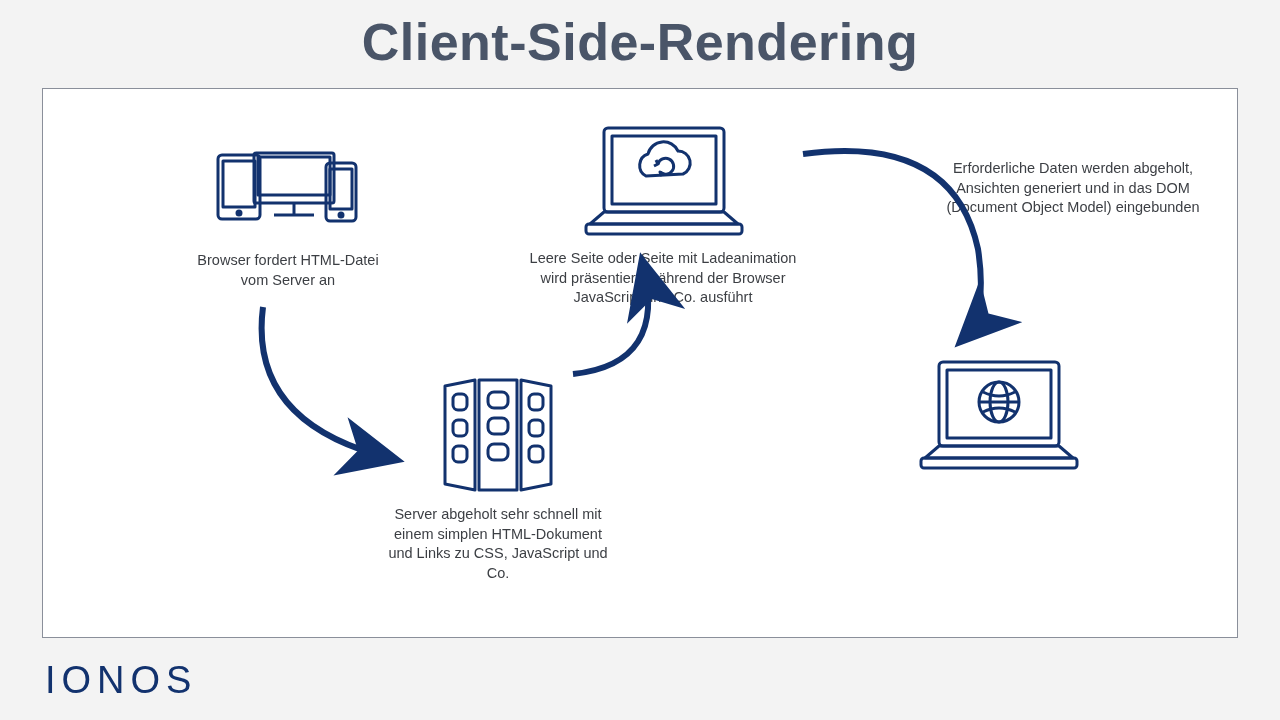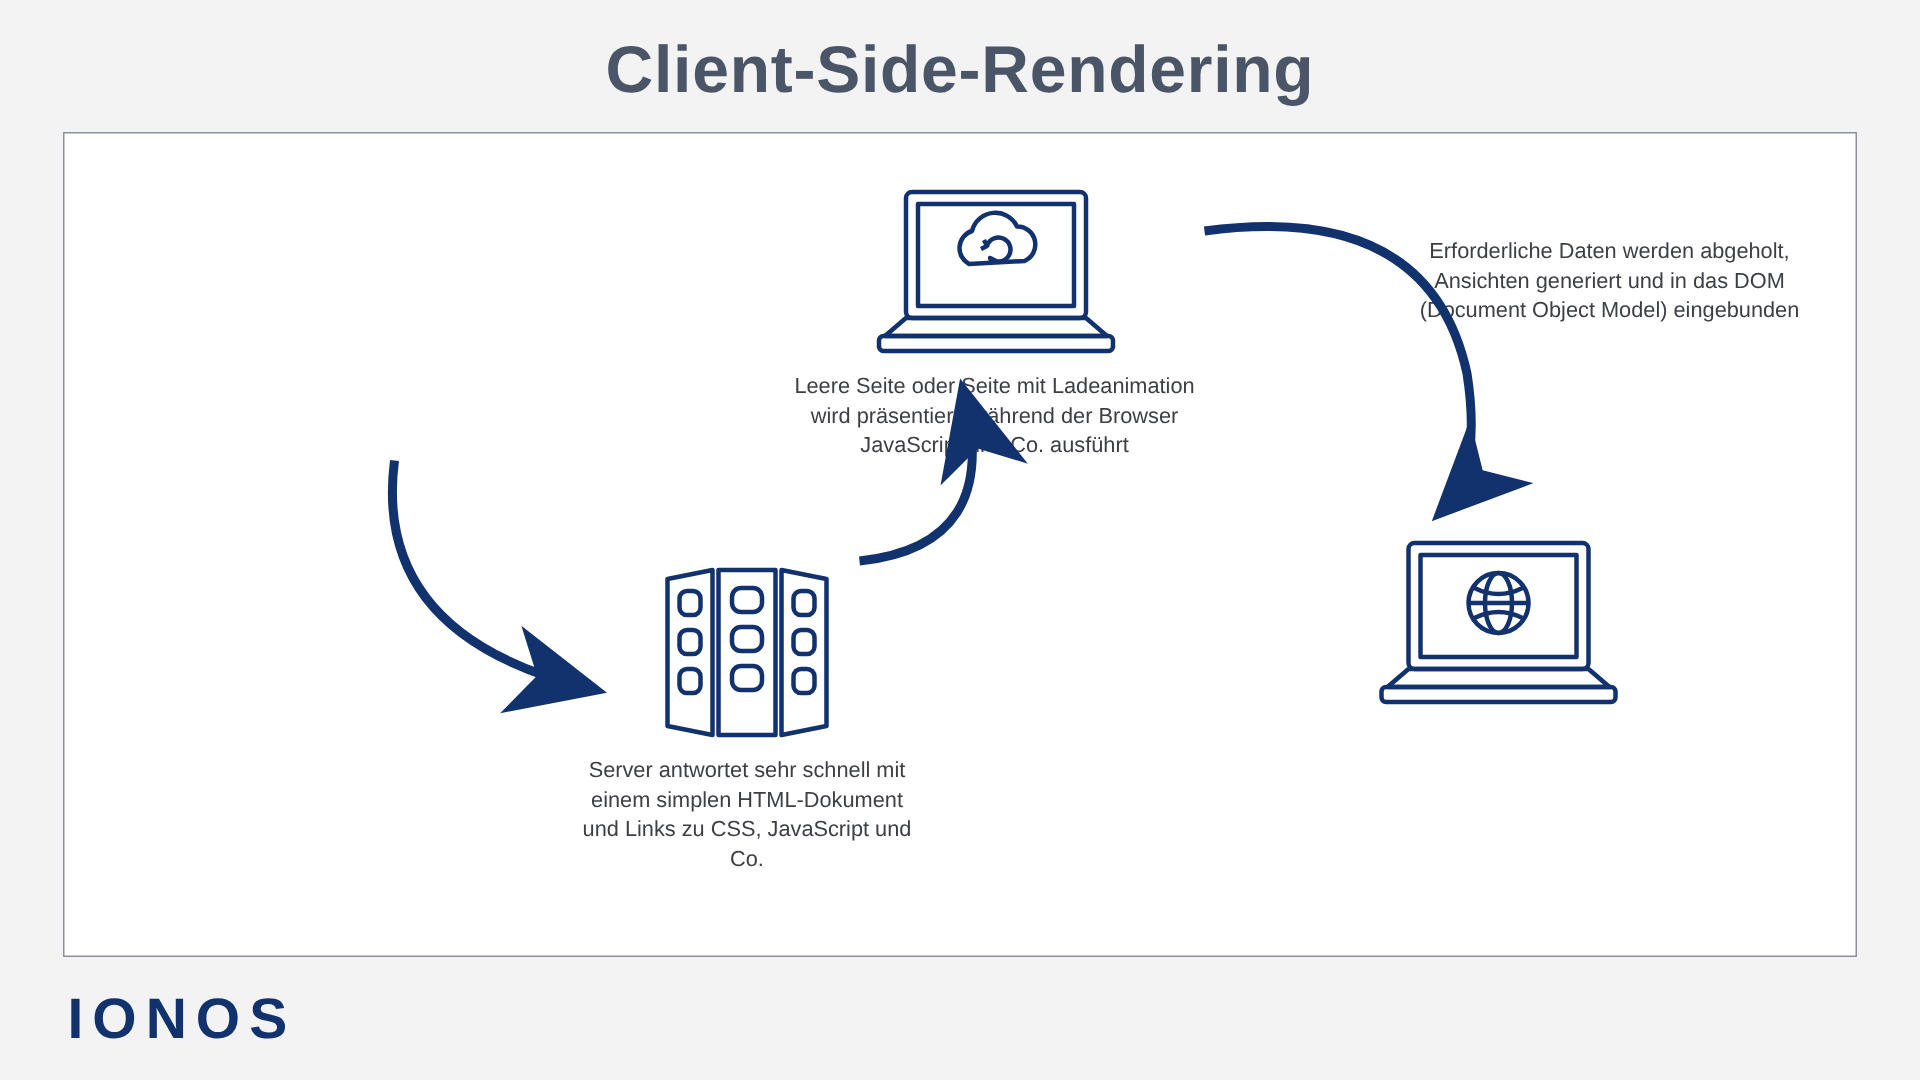--- a/index.html
+++ b/index.html
@@ -6,24 +6,24 @@
   body {
     width: 1280px;
     height: 720px;
     background: #f3f3f3;
     font-family: "Segoe UI", Arial, sans-serif;
     position: relative;
     overflow: hidden;
   }
   .title {
     text-align: center;
-    font-size: 44px;
+    font-size: 52px;
     font-weight: 700;
     color: #4a5568;
-    padding-top: 22px;
+    padding-top: 12px;
     letter-spacing: 0.5px;
   }
   .frame {
     position: absolute;
     left: 42px;
     top: 88px;
     width: 1196px;
     height: 550px;
     background: #fff;
     border: 1px solid #8a8f9a;
@@ -36,32 +36,54 @@
     line-height: 1.35;
   }
   .icon-slot { display:flex; align-items:center; justify-content:center; }
   .logo {
     position: absolute;
     left: 45px;
     bottom: 18px;
     font-size: 38px;
     letter-spacing: 6px;
     color: #12326e;
-    font-weight: 700;
+    font-weight: 400;
     font-family: Arial, sans-serif;
     margin-top: 27px;
   }
 </style>
 </head>
 <body>
 
 <h1 class="title">Client-Side-Rendering</h1>
 
 <div class="frame">
 
+  <div class="node" style="left:125px; top:50px; width:240px;">
+    <div class="icon-slot" style="height:108px;">
+      <svg width="160" height="100" viewBox="0 0 160 100">
+        <g fill="none" stroke="#12326e" stroke-width="3" stroke-linejoin="round">
+
+          <rect x="46" y="10" width="80" height="50" rx="2"></rect>
+          <rect x="50" y="14" width="72" height="38"></rect>
+          <line x1="86" y1="60" x2="86" y2="72"></line>
+          <line x1="66" y1="72" x2="106" y2="72"></line>
+
+          <rect x="10" y="12" width="42" height="64" rx="4"></rect>
+          <rect x="15" y="18" width="32" height="46"></rect>
+          <circle cx="31" cy="70" r="2" fill="#12326e"></circle>
+
+          <rect x="118" y="20" width="30" height="58" rx="4"></rect>
+          <rect x="122" y="26" width="22" height="40"></rect>
+          <circle cx="133" cy="72" r="2" fill="#12326e"></circle>
+        </g>
+      </svg>
+    </div>
+    <div style="padding:4px 22px 0;">Browser fordert HTML-Datei vom Server an</div>
+  </div>
 
   <div class="node" style="left:330px; top:280px; width:250px;">
     <div class="icon-slot" style="height:130px;">
       <svg width="130" height="125" viewBox="0 0 130 125">
         <g fill="none" stroke="#12326e" stroke-width="3" stroke-linejoin="round">
           <path d="M12 14 L42 8 L42 118 L12 112 Z"></path>
           <path d="M46 8 L84 8 L84 118 L46 118 Z"></path>
           <path d="M88 8 L118 14 L118 112 L88 118 Z"></path>
 
           <rect x="20" y="22" width="14" height="16" rx="5"></rect>
@@ -69,21 +91,21 @@
           <rect x="20" y="74" width="14" height="16" rx="5"></rect>
           <rect x="55" y="20" width="20" height="16" rx="6"></rect>
           <rect x="55" y="46" width="20" height="16" rx="6"></rect>
           <rect x="55" y="72" width="20" height="16" rx="6"></rect>
           <rect x="96" y="22" width="14" height="16" rx="5"></rect>
           <rect x="96" y="48" width="14" height="16" rx="5"></rect>
           <rect x="96" y="74" width="14" height="16" rx="5"></rect>
         </g>
       </svg>
     </div>
-    <div style="padding:6px 14px 0;">Server antwortet sehr schnell mit einem simplen HTML-Dokument und Links zu CSS, JavaScript und Co.</div>
+    <div style="padding:6px 14px 0;">Server abgeholt sehr schnell mit einem simplen HTML-Dokument und Links zu CSS, JavaScript und Co.</div>
   </div>
 
   <div class="node" style="left:470px; top:26px; width:300px;">
     <div class="icon-slot" style="height:130px;">
       <svg width="175" height="125" viewBox="0 0 175 125">
         <g fill="none" stroke="#12326e" stroke-width="3" stroke-linejoin="round">
           <rect x="28" y="10" width="120" height="84" rx="4"></rect>
           <rect x="36" y="18" width="104" height="68"></rect>
           <path d="M14 106 L28 94 L148 94 L162 106 Z"></path>
           <rect x="10" y="106" width="156" height="10" rx="3"></rect>

